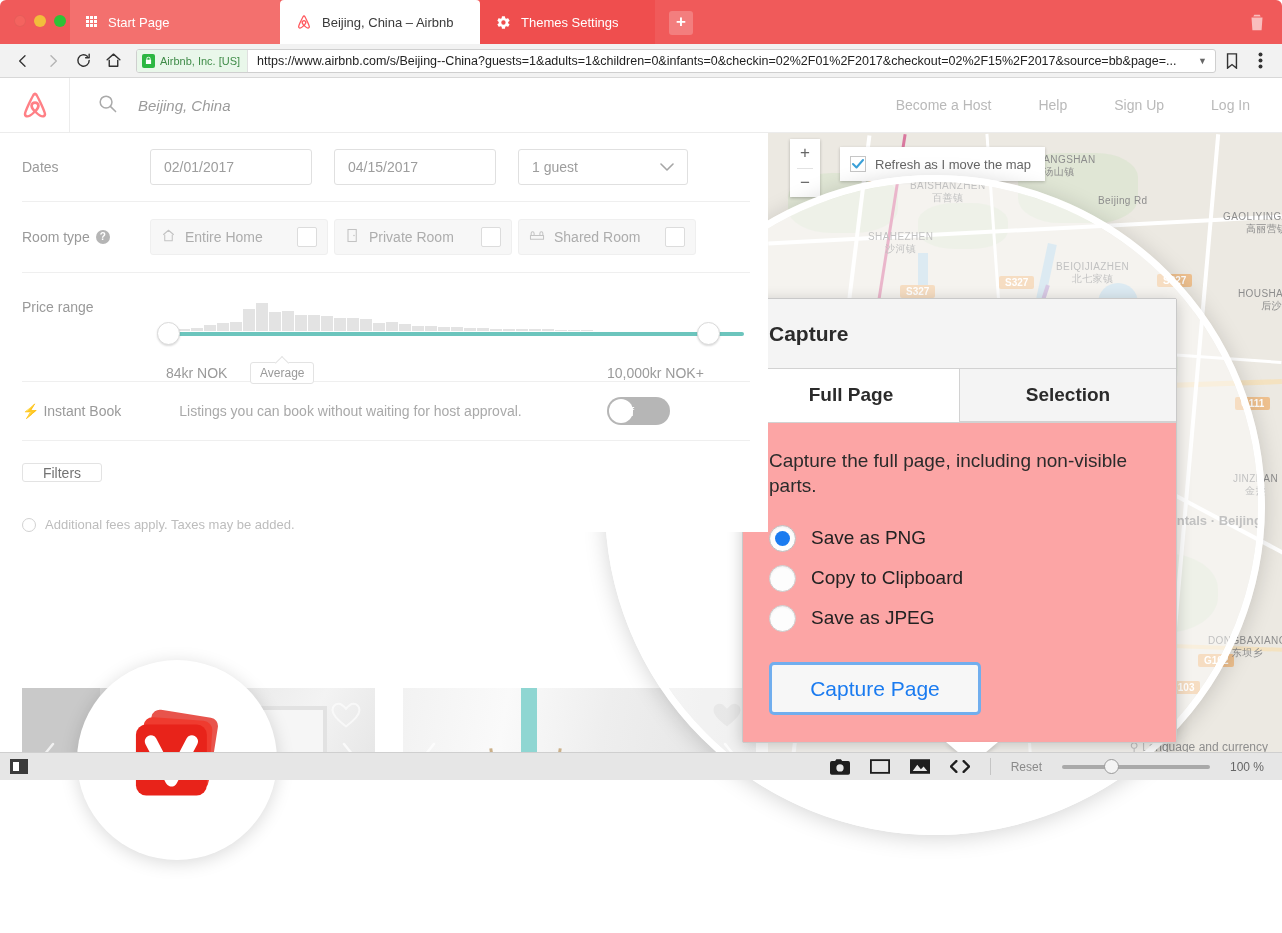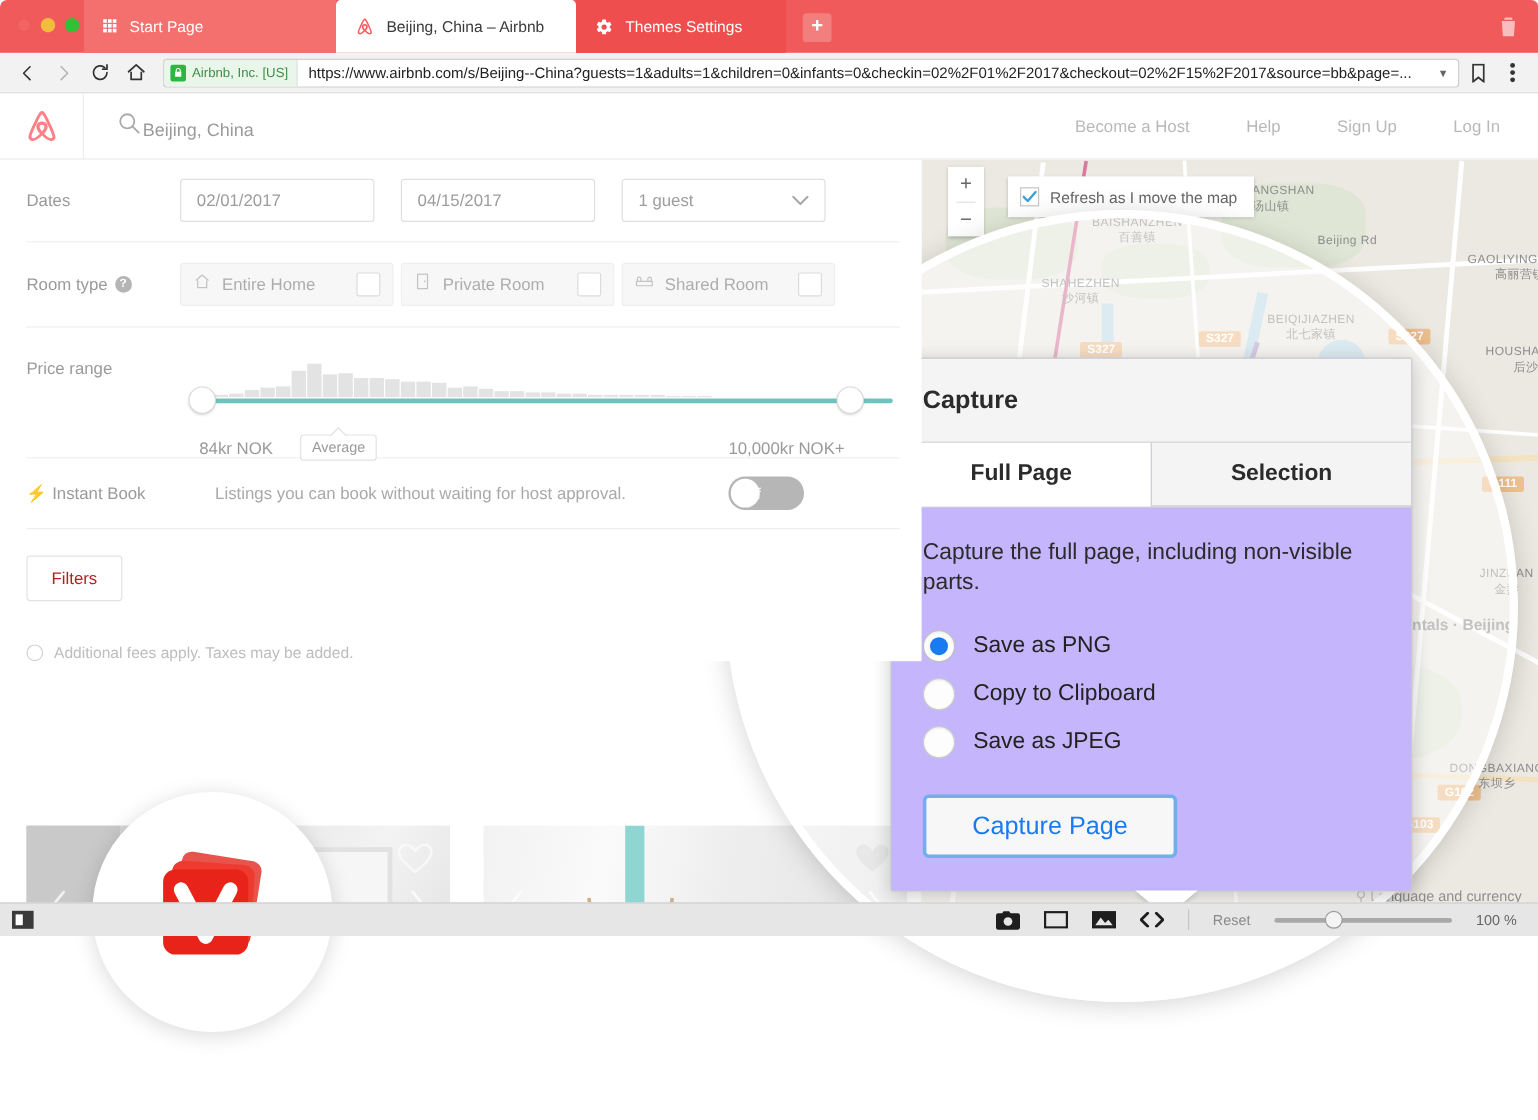--- a/index.html
+++ b/index.html
@@ -85,21 +85,21 @@
   
   .page { position:relative; width:1282px; height:702px; background:#fff; overflow:hidden; }
 
   
   .site-header {
     height:55px; border-bottom:1px solid #ececec; display:flex; align-items:center;
     position:relative; z-index:3; background:#fff;
   }
   .bnb-logo-wrap{ width:70px; display:flex; justify-content:center; align-items:center;
      height:55px; border-right:1px solid #ececec;}
-  .searchwrap{ display:flex; align-items:flex-end; gap:2px; padding-left:28px; }
+  .searchwrap{ display:flex; align-items:center; gap:21px; padding-left:28px;font-style:italic; }
   .search-ph{ font-size:15px; color:#9b9b9b; }
   .nav-links{ margin-left:auto; display:flex; align-items:center; gap:47px; padding-right:32px;}
   .nav-links span{ font-size:14px; color:#b9b9b9; }
 
   
   .filters-panel{ position:relative; width:768px; background:#fff; z-index:2;}
   .frow{ display:flex; align-items:center; padding:0 0 0 22px; }
   .frow.dates{ height:68px; }
   .flabel{ width:128px; font-size:14px; color:#9a9a9a; display:flex; align-items:center; gap:6px;}
   .dbox{
@@ -147,22 +147,22 @@
   .ib-label{ font-size:14px; color:#9a9a9a; display:flex; align-items:center; gap:4px;}
   .bolt{ color:#f7c948; font-size:14px;}
   .ib-desc{ font-size:14px; color:#a9a9a9; margin-left:58px;}
   .toggle{ position:absolute; left:607px; width:63px; height:28px; border-radius:14px;
      background:#b6b6b6; display:flex; align-items:center; padding:2px; }
   .toggle .t-txt{ font-size:13px; color:#fff; position:absolute; left:10px; font-weight:500;}
   .toggle .t-knob{ width:24px; height:24px; border-radius:50%; background:#fff; }
 
   
   .filters-btn-row{ padding:22px 0 0 22px;}
-  .filters-btn{ width:80px; height:38px; border:1px solid #e3e3e3; border-radius:3px;
-     font-size:14px; color:#b91c1c; display:flex; align-items:center; justify-content:center; background:#fff;}
+  .filters-btn{ width:80px; height:19px; border:1px solid #e3e3e3; border-radius:3px;
+     font-size:14px; color:#737373; display:flex; align-items:center; justify-content:center; background:#fff;}
   .feerow{ display:flex; align-items:center; gap:9px; padding:35px 0 0 22px; }
   .feerow .fee-txt{ font-size:13px; color:#bdbdbd;}
   .fee-ic{ width:14px;height:14px;border:1px solid #d2d2d2;border-radius:50%;flex:none;}
 
   
   .listings{ position:absolute; left:22px; top:610px; display:flex; gap:28px; }
   .card{ width:353px; height:148px; position:relative; overflow:hidden; background:#dedede;}
   .card .heart{ position:absolute; right:14px; top:14px; width:30px; height:27px; opacity:.62;}
   .card .arrow{ position:absolute; top:50%; transform:translateY(-50%); opacity:.75;}
   .card .arrow.l{ left:14px;} .card .arrow.r{ right:14px;}
@@ -226,21 +226,21 @@
 
   .vivaldi-circle{
     position:absolute; left:77px; top:660px; width:200px; height:200px;
     border-radius:50%; background:#fff; box-shadow:0 3px 18px rgba(0,0,0,.15);
     display:flex; align-items:center; justify-content:center;
   }
 
   
   .capture-dlg{
     position:absolute; left:742px; top:298px; width:435px; height:445px;
-    background:#c4b5fd; border:1px solid #c9c9c9; border-radius:2px;
+    background:#fca5a5; border:1px solid #c9c9c9; border-radius:2px;
     box-shadow:0 3px 16px rgba(0,0,0,.20);
   }
   .dlg-head{ height:70px; background:#f4f4f4; border-bottom:1px solid #d2d2d2;
      display:flex; align-items:center; padding-left:26px; }
   .dlg-title{ font-size:21px; font-weight:700; color:#2b2b2b;}
   .dlg-tabs{ display:flex; height:54px; border-bottom:1px solid #d2d2d2; }
   .dlg-tab{ flex:1; display:flex; align-items:center; justify-content:center;
      font-size:19px; font-weight:700; color:#2b2b2b; background:#f4f4f4;
      border-bottom:1px solid #d2d2d2; }
   .dlg-tab.active{ background:#fff; border-bottom:1px solid #fff; }

